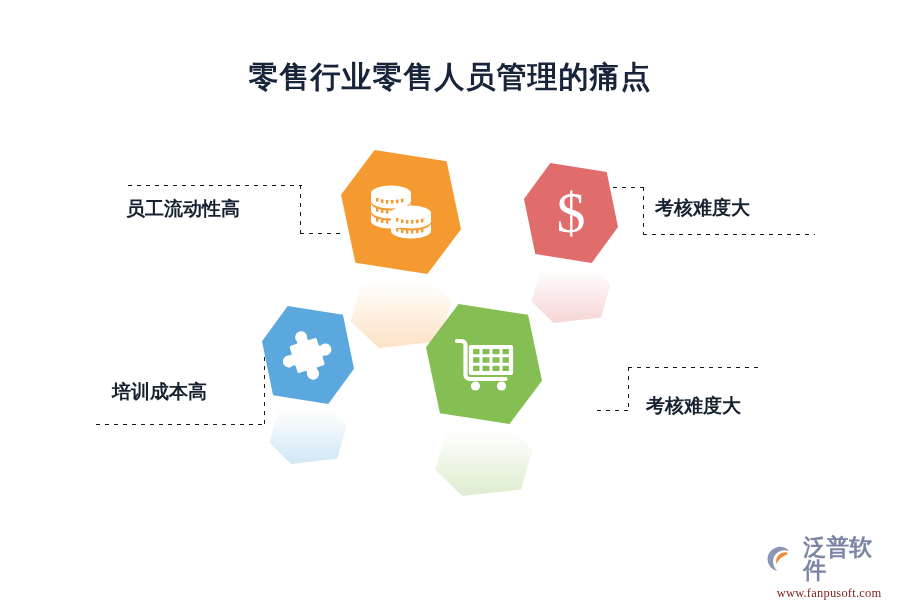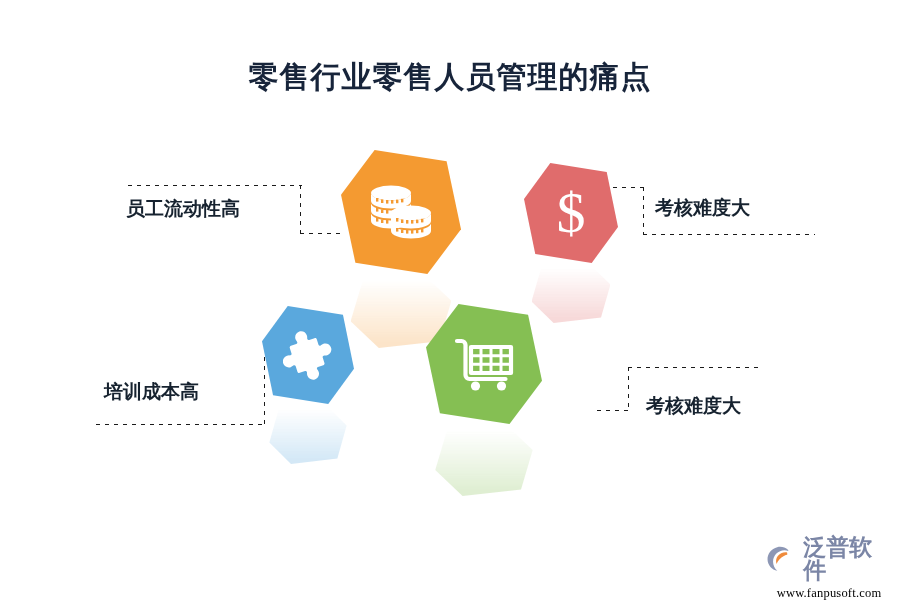--- a/index.html
+++ b/index.html
@@ -120,21 +120,21 @@
     font-size: 23px;
     font-weight: bold;
     color: #7b86a6;
     font-family: "Liberation Sans", sans-serif;
     letter-spacing: 0px;
     line-height: 1;
   }
   .logo-url {
     margin-top: 4px;
     font-size: 12.5px;
-    color: #000000;
+    color: #7f1d1d;
     font-family: "Liberation Serif", "DejaVu Serif", serif;
     letter-spacing: 0.2px;
     text-align: center;
     width: 126px;
   }
 </style>
 </head>
 <body>
 
 <div id="stage">
@@ -223,21 +223,21 @@
                    c-3.3 0 -6 -2.7 -6 -6 s2.7 -6 6 -6 c1.6 0 2.7 0.7 3.6 0.7 c0.8 0 1.4 -0.6 1.4 -1.5
                    v-5.6 c0 -1 0.8 -1.8 1.8 -1.8 h5.6 c0.9 0 1.5 -0.6 1.5 -1.4 c0 -0.9 -0.7 -2 -0.7 -3.6 z"></path>
         </g>
       </svg>
     </div>
   </div>
 
   <div class="callout">
     <div class="dash-line vert" style="left:264px; top:357px; width:1.4px; height:68px;"></div>
     <div class="dash-line" style="left:96px; top:424px; width:169px; height:1.4px;"></div>
-    <div class="callout-text" style="left:104px; top:379px;">培训成本高</div>
+    <div class="callout-text" style="left:112px; top:379px;">培训成本高</div>
   </div>
 
   <div class="hex-node" id="hex-appraisal">
     <div class="hex-reflection" style="background:#85BF53;"></div>
     <div class="hex-shape" style="background:#85BF53;">
       <svg class="hex-icon" width="62" height="56" viewBox="0 0 62 56">
         <g fill="none" stroke="#ffffff" stroke-width="4.2" stroke-linecap="round" stroke-linejoin="round">
           <path d="M4 5 h4.5 a4 4 0 0 1 4 4 v30 a4 4 0 0 0 4 4 h36"></path>
           <rect x="18" y="11" width="40" height="26"></rect>
         </g>

